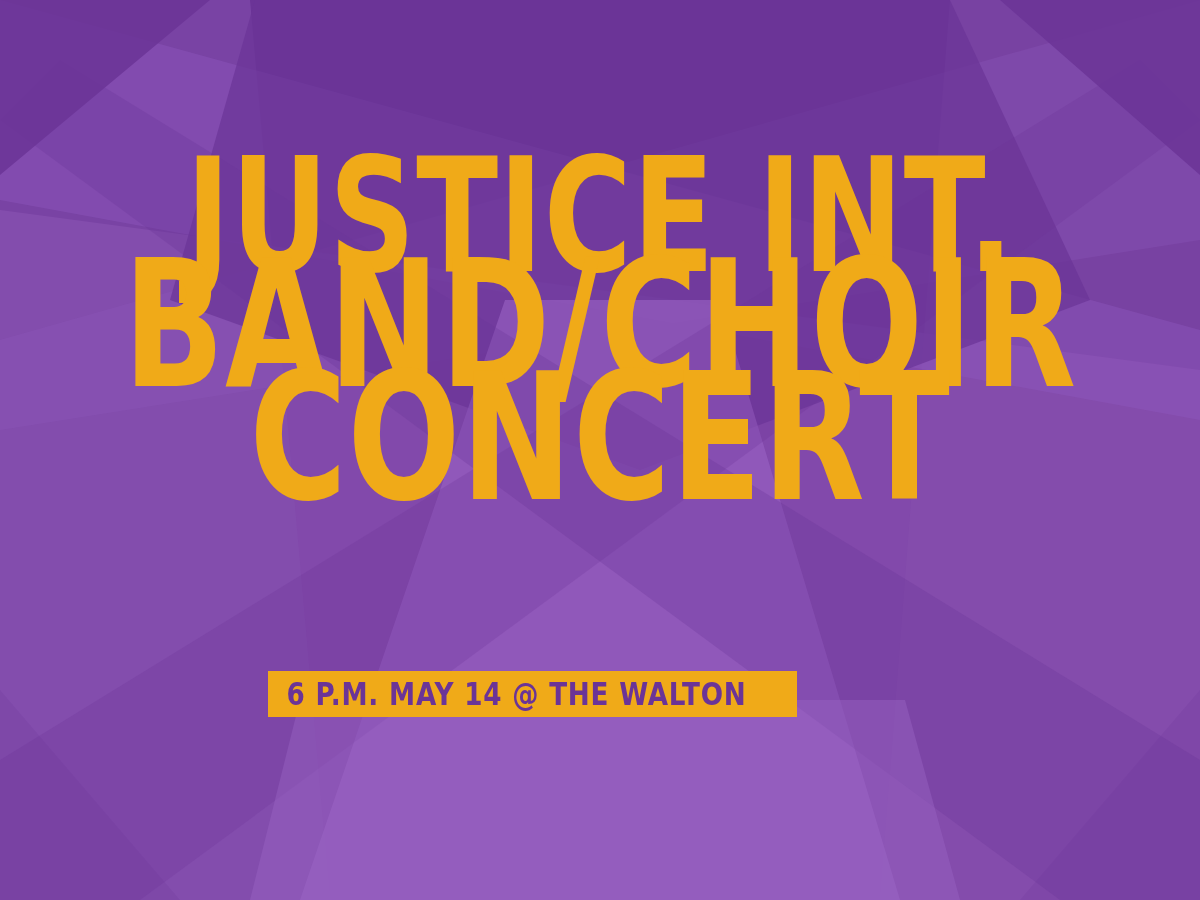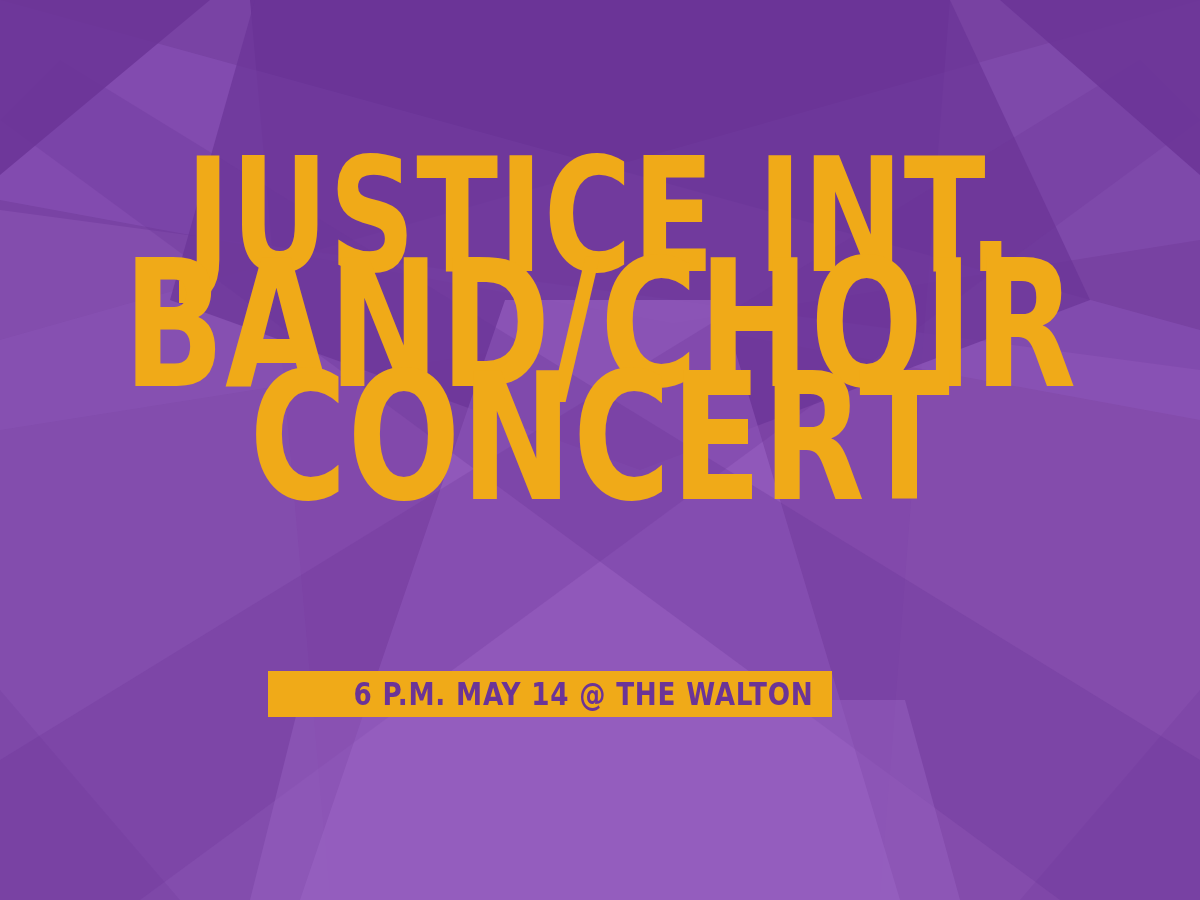--- a/index.html
+++ b/index.html
@@ -73,22 +73,21 @@
   
   .banner {
     position: absolute;
     left: 268px;
     top: 671px;
     width: 529px;
     height: 46px;
     background: #f0aa18;
     display: flex;
     align-items: center;
-    justify-content: flex-start;
-    padding-left: 35px;
+    justify-content: flex-end;
   }
   .banner-text {
     color: #6b3497;
     font-family: "DejaVu Sans", sans-serif;
     font-weight: 700;
     font-size: 32px;
     letter-spacing: 0.03em;
     text-transform: uppercase;
     white-space: nowrap;
     transform: scaleX(0.82);

